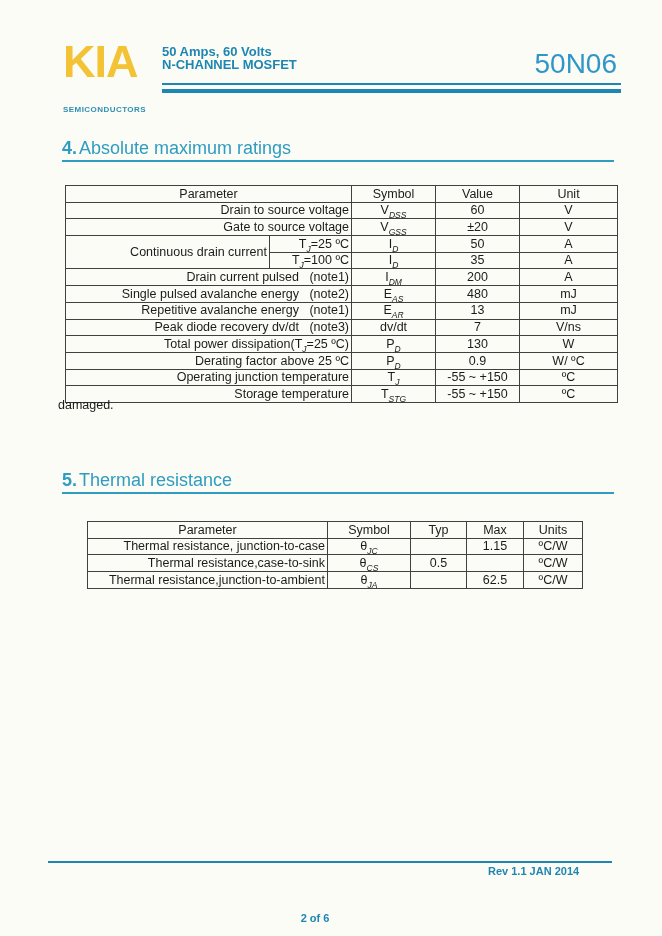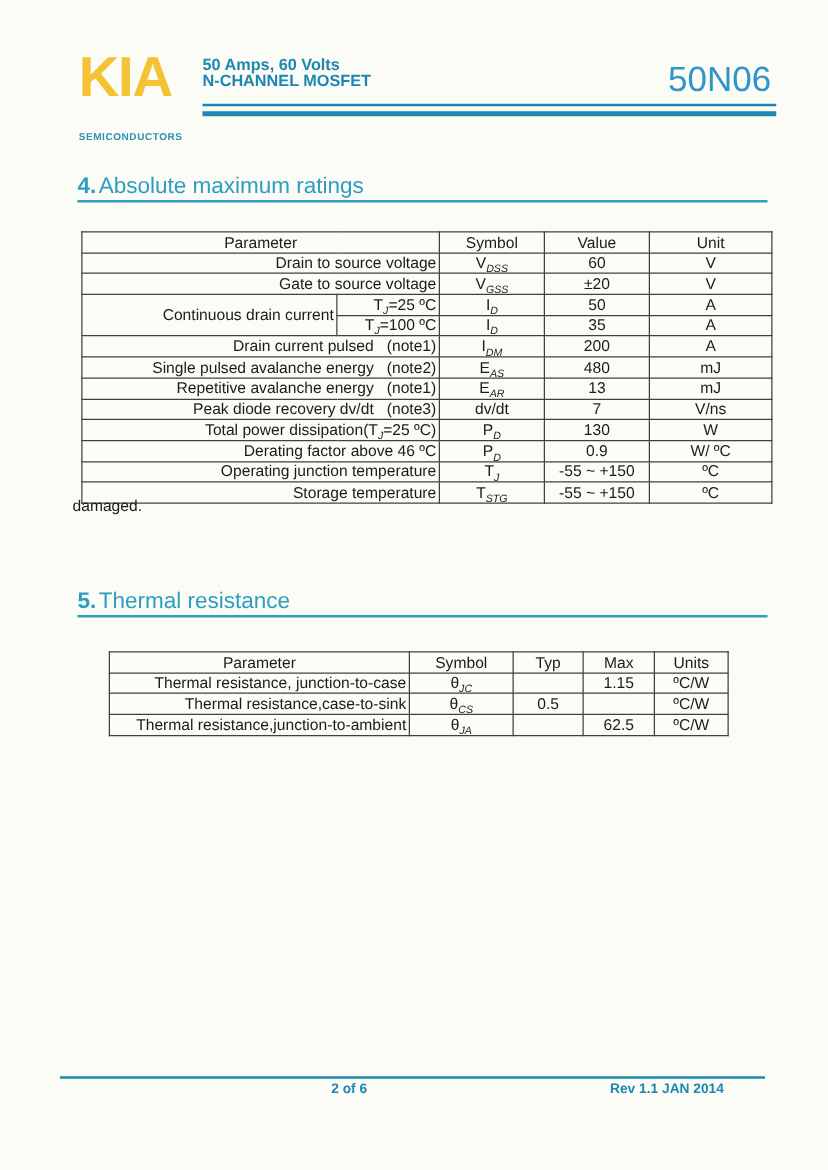--- a/index.html
+++ b/index.html
@@ -143,21 +143,21 @@
         <td>7</td>
         <td>V/ns</td>
       </tr>
       <tr>
         <td class="param" colspan="2">Total power dissipation(T<sub>J</sub>=25 ºC)</td>
         <td>P<sub>D</sub></td>
         <td>130</td>
         <td>W</td>
       </tr>
       <tr>
-        <td class="param" colspan="2">Derating factor above 46 ºC</td>
+        <td class="param" colspan="2">Derating factor above 25 ºC</td>
         <td>P<sub>D</sub></td>
         <td>0.9</td>
         <td>W/ ºC</td>
       </tr>
       <tr>
         <td class="param" colspan="2">Operating junction temperature</td>
         <td>T<sub>J</sub></td>
         <td>-55 ~ +150</td>
         <td>ºC</td>
       </tr>
@@ -215,14 +215,14 @@
         <td class="param">Thermal resistance,junction-to-ambient</td>
         <td>θ<sub>JA</sub></td>
         <td></td>
         <td>62.5</td>
         <td>ºC/W</td>
       </tr>
     </tbody>
 </table>
 
 <div class="abs footer-rule" style="left:48px; top:861px; width:564px; height:1.7px;"></div>
-<div class="abs footer-text" style="left:265px; top:865px; width:100px; ">2 of 6</div>
+<div class="abs footer-text" style="left:265px; top:912px; width:100px; text-align:center;">2 of 6</div>
 <div class="abs footer-text" style="left:488px; top:865px;text-align:center;">Rev 1.1 JAN 2014</div>
 
 </body></html>

